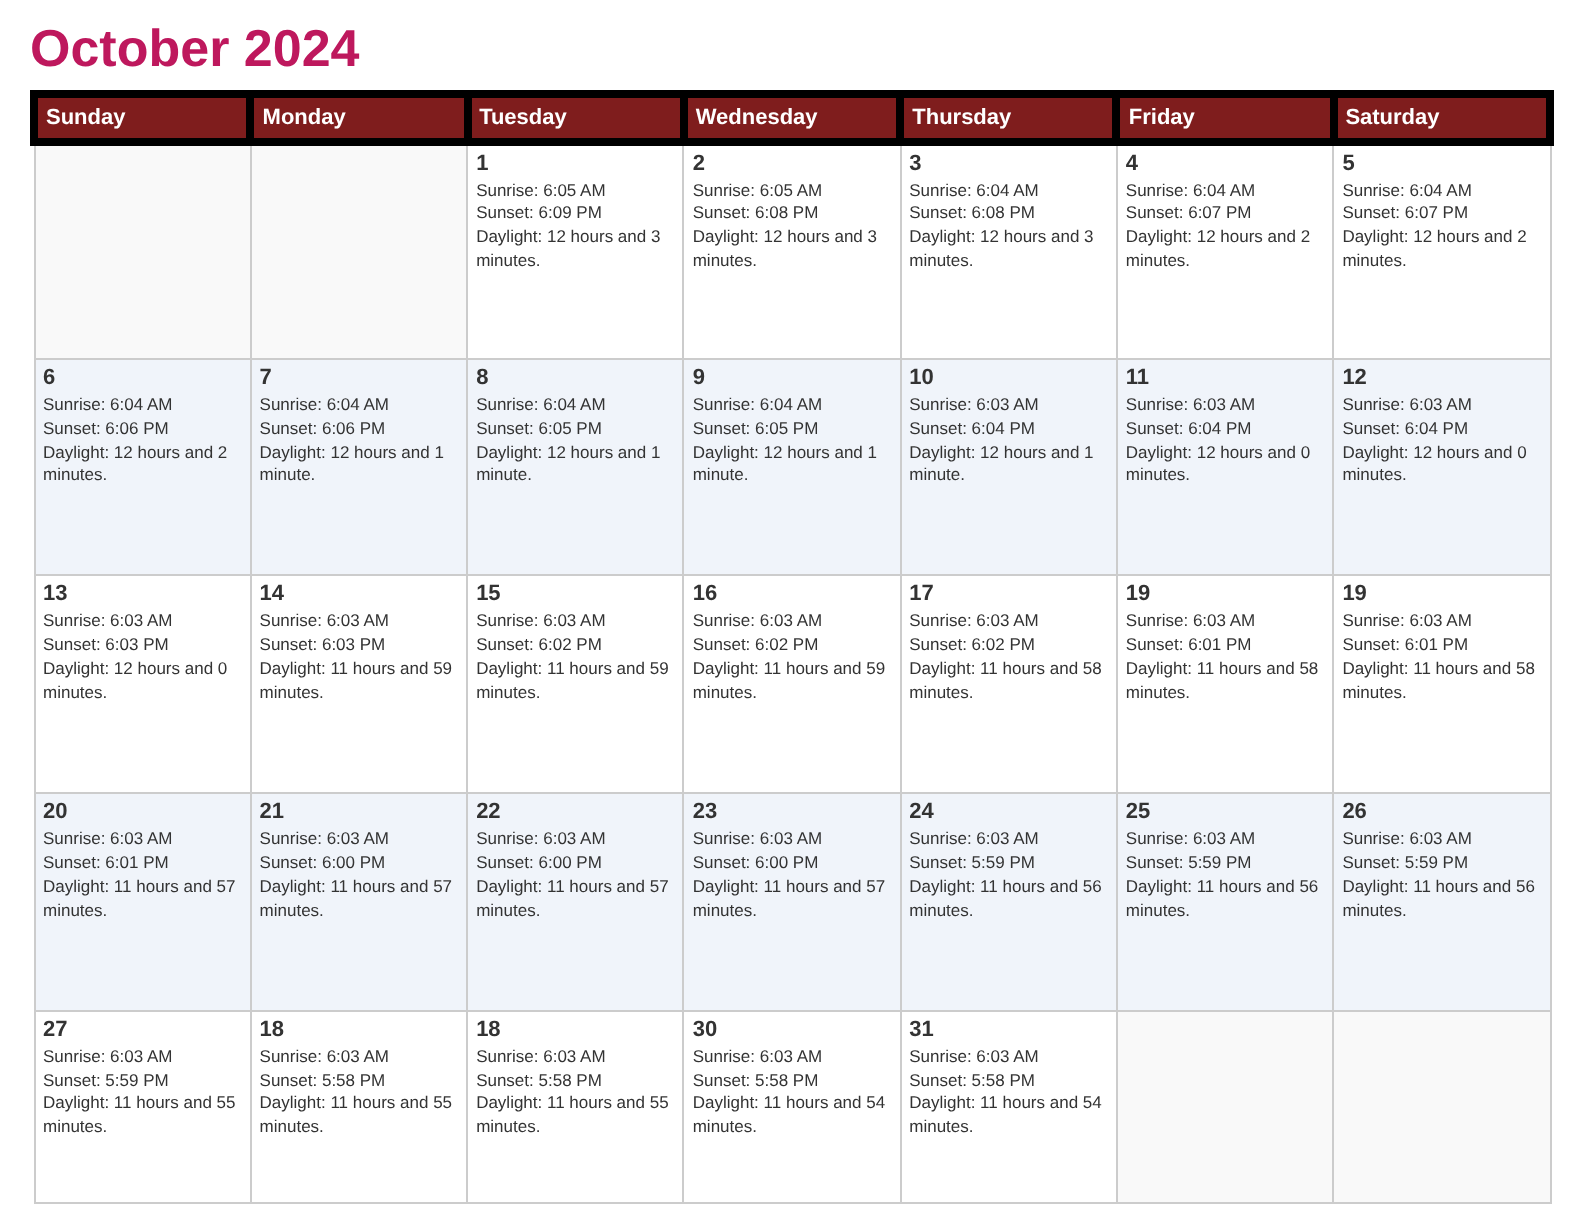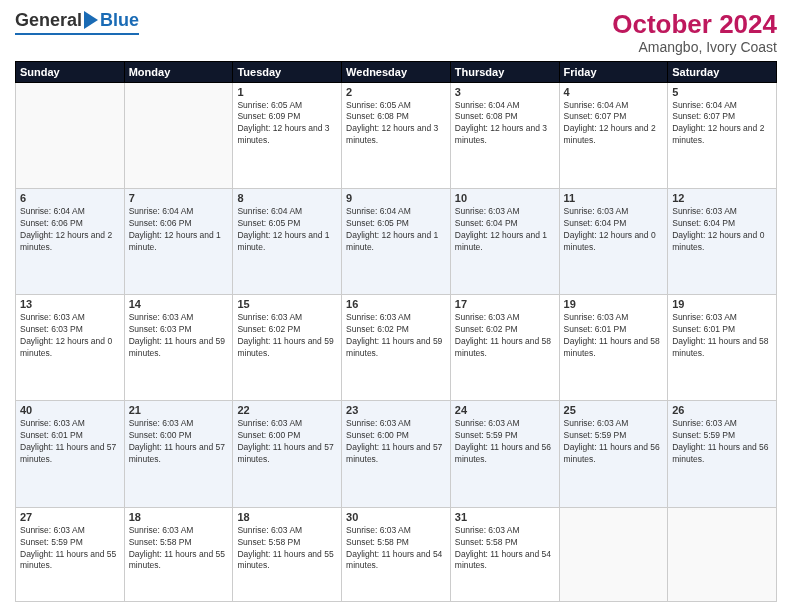--- a/index.html
+++ b/index.html
@@ -65,26 +65,26 @@
       color: #555;
     }
     .calendar {
       flex: 1;
       border: 1px solid #ccc;
       border-collapse: collapse;
       width: 100%;
       table-layout: fixed;
     }
     .calendar th {
-      background: #0f172a;
+      background: #7f1d1d;
       color: #fff;
       font-size: 11px;
       font-weight: bold;
       padding: 4px 4px;
-      border: 1px solid #000000;
+      border: 4px solid #000000;
       text-align: left;
     }
     .calendar td {
       border: 1px solid #ccc;
       vertical-align: top;
       padding: 3px 4px;
       font-size: 9px;
       color: #333;
       height: 88px;
     }
@@ -108,33 +108,22 @@
     }
     .alt-row td {
       background: #f0f4fa;
     }
   </style>
 </head>
 <body>
 
 <div class="page">
   <div class="header">
-    <div class="logo">
-      <div class="logo-text">
-        <span class="logo-general">General</span>
-        <svg class="logo-icon" viewBox="0 0 14 18" xmlns="http://www.w3.org/2000/svg">
-          <polygon points="0,18 14,9 0,0" fill="#1a6bb5"></polygon>
-        </svg>
-        <span class="logo-blue">Blue</span>
-      </div>
-      <div class="logo-divider"></div>
-    </div>
     <div class="title-section">
       <div class="month-title">October 2024</div>
-      <div class="location-title">Amangbo, Ivory Coast</div>
     </div>
   </div>
 
   <table class="calendar">
     <thead>
       <tr>
         <th>Sunday</th>
         <th>Monday</th>
         <th>Tuesday</th>
         <th>Wednesday</th>
@@ -223,21 +212,21 @@
             <span class="day-number">19</span>
             <div class="day-info">Sunrise: 6:03 AM<br>Sunset: 6:01 PM<br>Daylight: 11 hours and 58 minutes.</div>
           </td>
           <td>
             <span class="day-number">19</span>
             <div class="day-info">Sunrise: 6:03 AM<br>Sunset: 6:01 PM<br>Daylight: 11 hours and 58 minutes.</div>
           </td>
         </tr>
         <tr class="alt-row">
           <td>
-            <span class="day-number">40</span>
+            <span class="day-number">20</span>
             <div class="day-info">Sunrise: 6:03 AM<br>Sunset: 6:01 PM<br>Daylight: 11 hours and 57 minutes.</div>
           </td>
           <td>
             <span class="day-number">21</span>
             <div class="day-info">Sunrise: 6:03 AM<br>Sunset: 6:00 PM<br>Daylight: 11 hours and 57 minutes.</div>
           </td>
           <td>
             <span class="day-number">22</span>
             <div class="day-info">Sunrise: 6:03 AM<br>Sunset: 6:00 PM<br>Daylight: 11 hours and 57 minutes.</div>
           </td>

